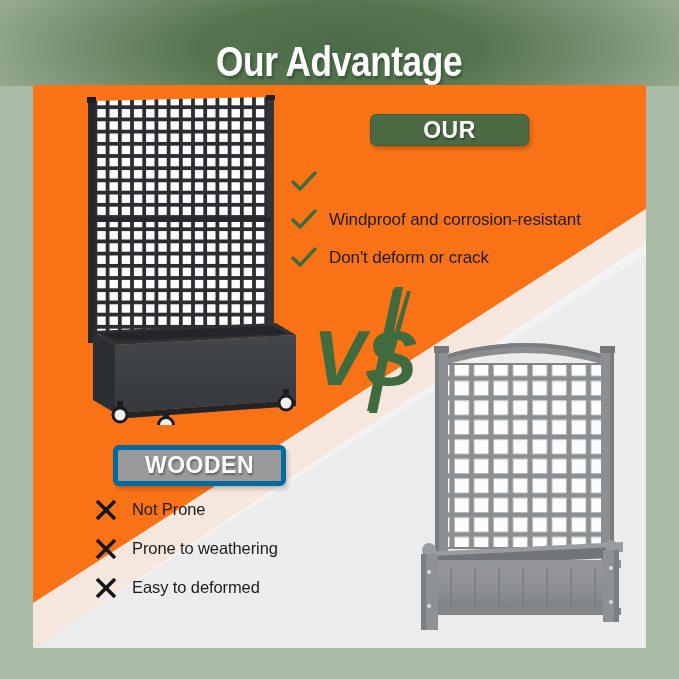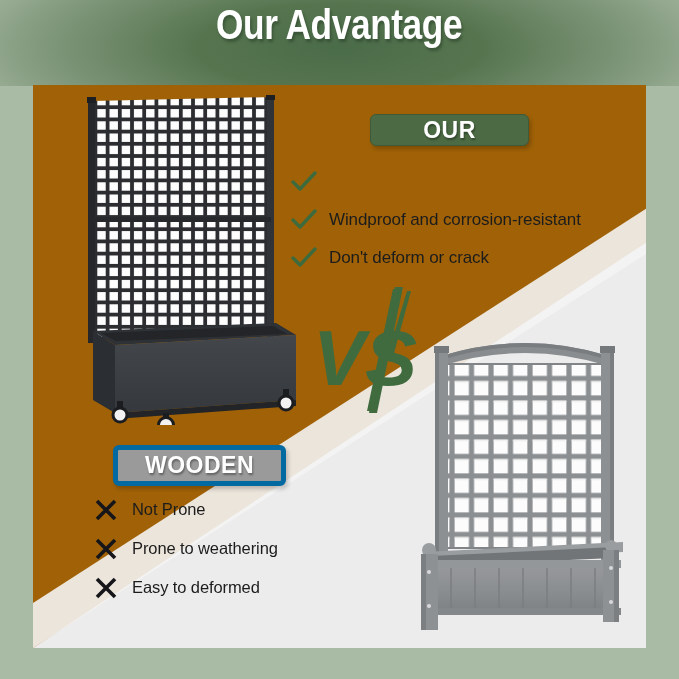--- a/index.html
+++ b/index.html
@@ -8,35 +8,35 @@
     background:#a9bba5;
     font-family:"Liberation Sans", sans-serif;
   }
   .poster{position:relative;width:679px;height:679px;overflow:hidden;background:#a9bba5;}
 
   
   .header{
     position:absolute;left:0;top:0;width:679px;height:86px;
     background:
       radial-gradient(ellipse 62% 150% at 50% 55%, #4b6c49 0%, #56754f 34%, #7d9578 68%, #a9bba5 100%);
-    display:flex;align-items:flex-start;justify-content:center;
+    display:flex;align-items:flex-end;justify-content:center;
   }
   .header-title{
     font-family:"Liberation Sans Narrow","Liberation Sans",sans-serif;
     font-weight:bold;font-size:43px;letter-spacing:-0.5px;
     color:#ffffff;
     transform:scaleX(0.82);
     text-shadow:2px 3px 3px rgba(30,50,30,0.45);
     white-space:nowrap;
   }
 
   
   .panel{
     position:absolute;left:33px;top:85px;width:613px;height:563px;
-    background:#a16207;overflow:hidden;
+    background:#f97316;overflow:hidden;
   }
   
   .diag-wedge{
     position:absolute;left:0;top:0;width:100%;height:100%;
     background:#ececec;
     clip-path:polygon(0% 100%, 100% 28%, 100% 100%);
   }
   .diag-wedge2{
     position:absolute;left:0;top:0;width:100%;height:100%;
     background:#f4f4f4;

